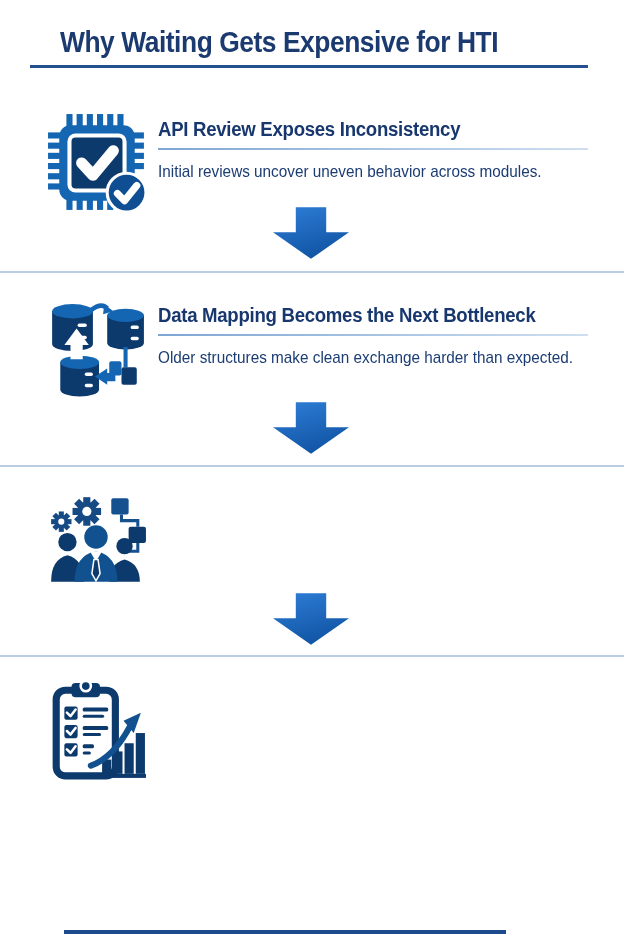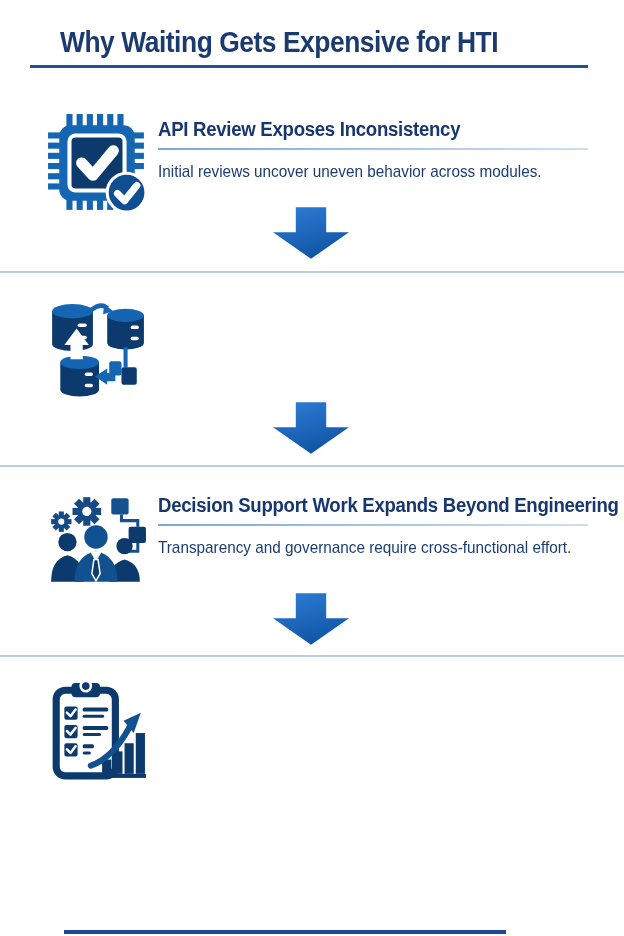--- a/index.html
+++ b/index.html
@@ -124,20 +124,25 @@
 
       <polygon points="30,30 42,46 36,46 36,60 24,60 24,46 18,46" fill="#ffffff"></polygon>
 
       <line x1="78" y1="48" x2="78" y2="68" stroke="#1566b2" stroke-width="4"></line>
       <rect x="62" y="62" width="12" height="14" rx="2" fill="#1566b2"></rect>
       <rect x="74" y="68" width="15" height="17" rx="2" fill="#0d3a6d"></rect>
 
       <polygon points="48,77 60,69 60,73.5 68,73.5 68,81.5 60,81.5 60,85" fill="#1566b2"></polygon>
     </svg>
   </span>
+  <div class="step-text">
+    <h2 class="step-heading">Data Mapping Becomes the Next Bottleneck</h2>
+    <div class="heading-rule"></div>
+    <p class="step-desc">Older structures make clean exchange harder than expected.</p>
+  </div>
 </section>
 
 <span class="flow-arrow a2">
   <svg viewBox="0 0 100 68" width="76" height="66">
       <polygon points="30,0 70,0 70,33 100,33 50,68 0,33 30,33" fill="url(#arrowGrad)"></polygon>
     </svg>
 </span>
 <div class="divider d2"></div>
 
 <section class="step s3">
@@ -180,25 +185,20 @@
 
       <circle cx="77" cy="57" r="8" fill="#0d3a6d"></circle>
       <path d="M62 92 Q62 74 77 70 Q92 74 92 92 Z" fill="#0d3a6d"></path>
 
       <circle cx="49" cy="48" r="11.5" fill="#12518f"></circle>
       <path d="M28 92 Q28 66 49 62 Q70 66 70 92 Z" fill="#12518f"></path>
       <path d="M43 62 L49 72 L55 62" fill="#ffffff"></path>
       <polygon points="47,70 51,70 53,84 49,91 45,84" fill="#0d3a6d" stroke="#ffffff" stroke-width="1.5"></polygon>
     </svg>
   </span>
-  <div class="step-text">
-    <h2 class="step-heading">Decision Support Work Expands Beyond Engineering</h2>
-    <div class="heading-rule"></div>
-    <p class="step-desc">Transparency and governance require cross-functional effort.</p>
-  </div>
 </section>
 
 <span class="flow-arrow a3">
   <svg viewBox="0 0 100 68" width="76" height="66">
       <polygon points="30,0 70,0 70,33 100,33 50,68 0,33 30,33" fill="url(#arrowGrad)"></polygon>
     </svg>
 </span>
 <div class="divider d3"></div>
 
 <section class="step s4">

